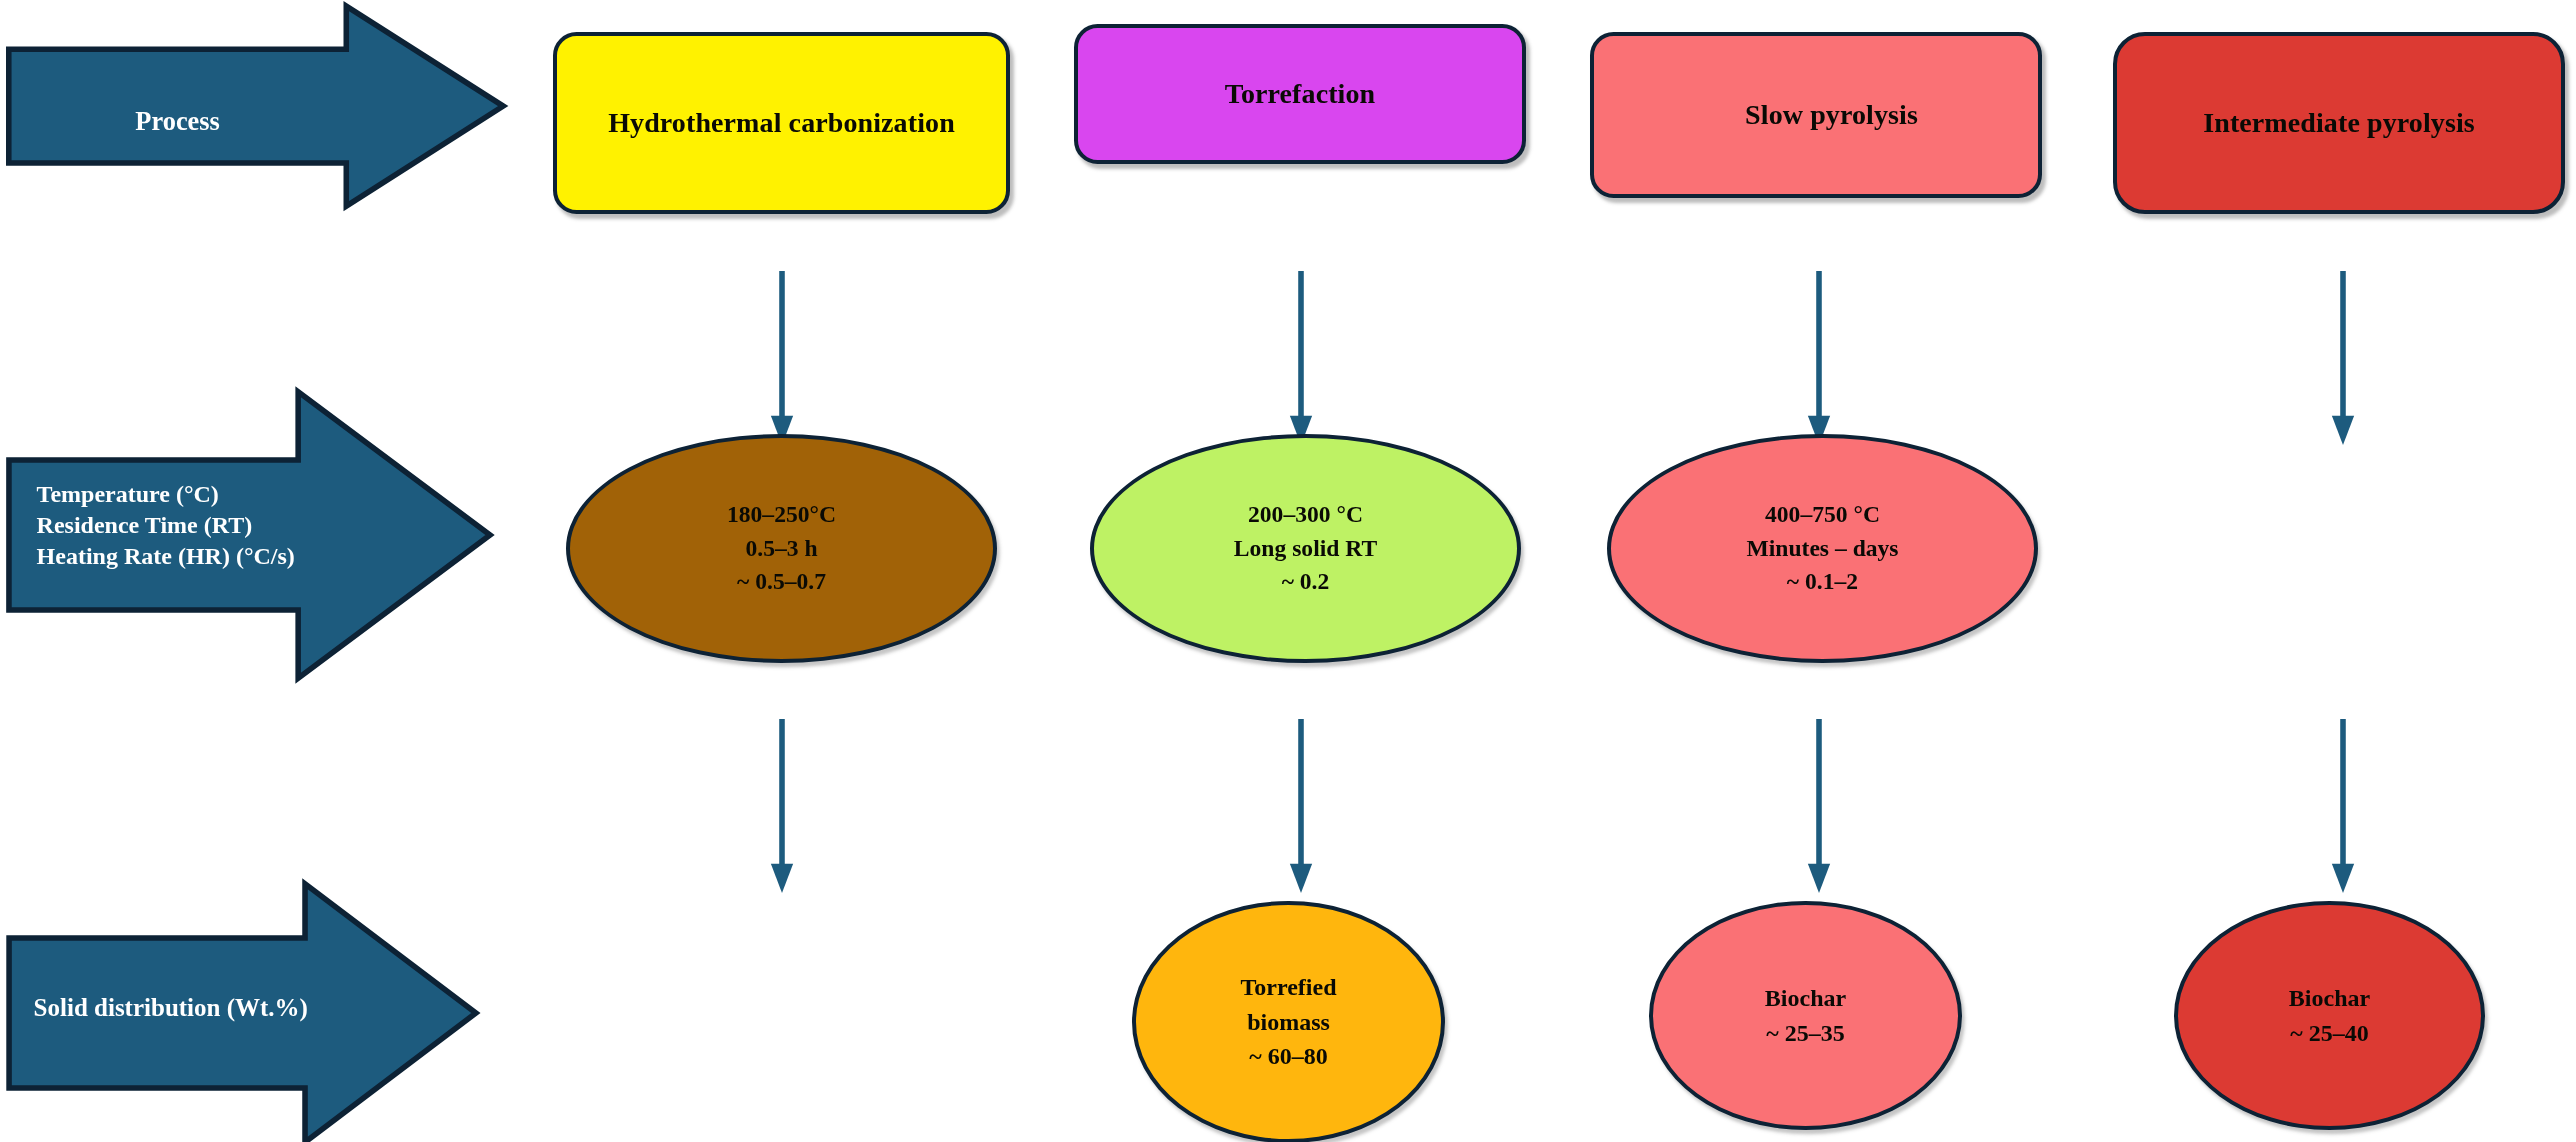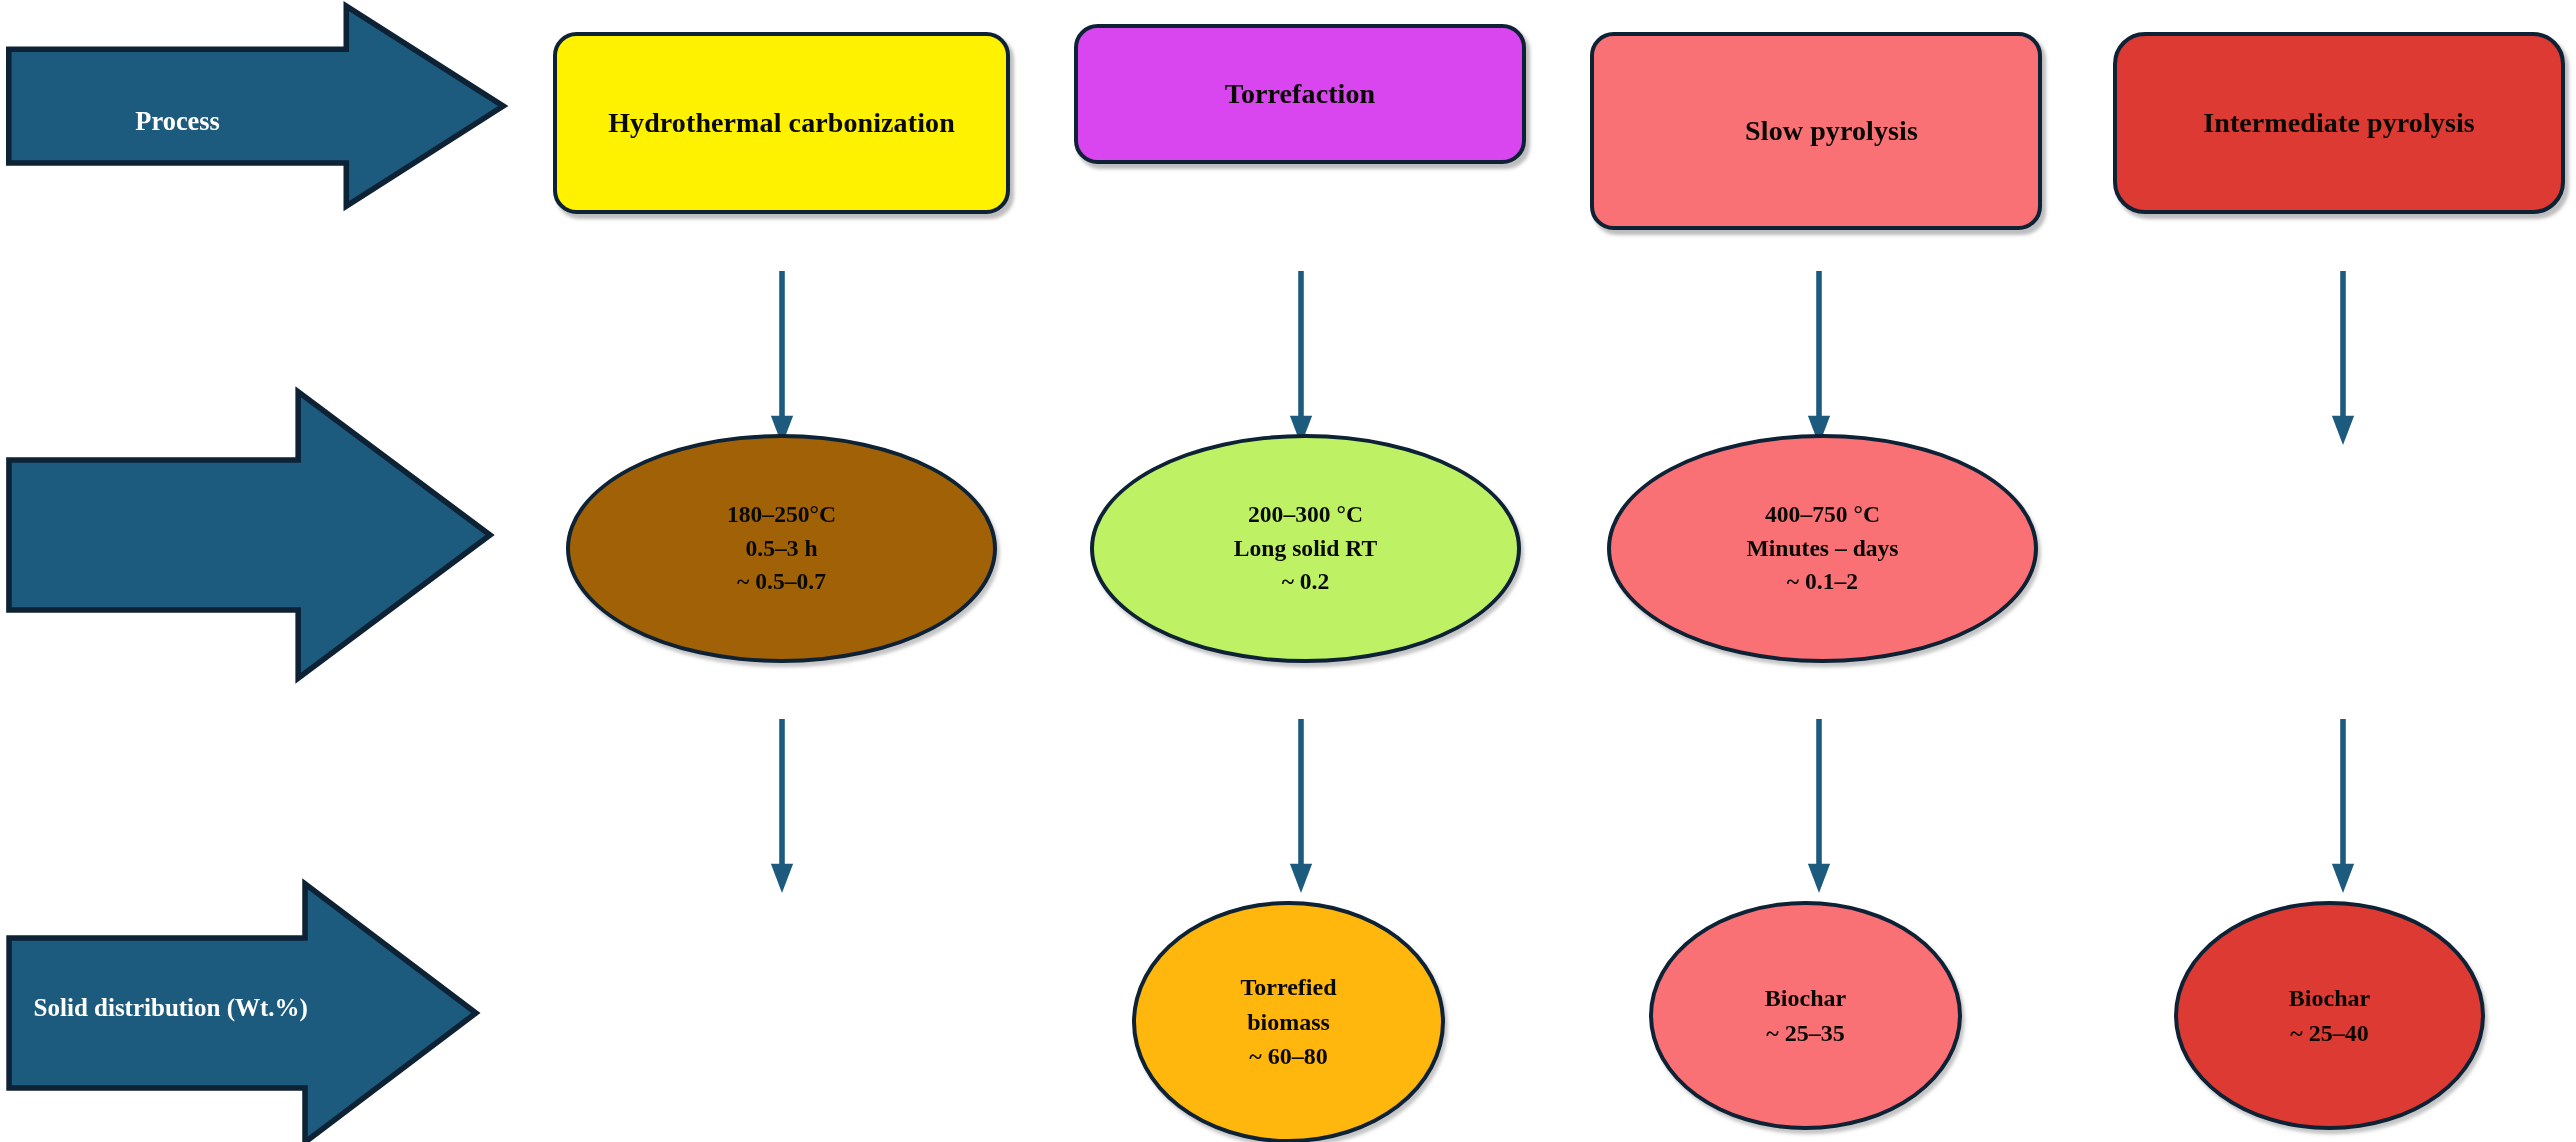--- a/index.html
+++ b/index.html
@@ -66,21 +66,21 @@
     <svg width="500" height="209" viewBox="0 0 720 300">
       <polygon points="4,66 490,66 490,4 716,148 490,292 490,230 4,230" fill="#1d5b7e" stroke="#0d2235" stroke-width="8" stroke-linejoin="miter"></polygon>
     </svg>
     <div class="atext" style="left:40px;top:101px;width:264px;text-align:center;font-size:26.4px;">Process</div>
   </div>
 
   <div class="pbox" style="left:553px;top:32px;width:457px;height:182px;background:#fff200;">Hydrothermal carbonization</div>
 
   <div class="pbox" style="left:1074px;top:24px;width:452px;height:140px;background:#d946ef;">Torrefaction</div>
 
-  <div class="pbox" style="left:1590px;top:32px;width:452px;height:198px;background:#fa7175;padding-left:31px;">Slow pyrolysis</div>
+  <div class="pbox" style="left:1590px;top:32px;width:452px;height:166px;background:#fa7175;padding-left:31px;">Slow pyrolysis</div>
 
   <div class="pbox" style="left:2113px;top:32px;width:452px;height:182px;background:#dc3a33;border-radius:32px;">Intermediate pyrolysis</div>
 
   <div class="conn" style="left:768px;top:271px;">
     <svg width="28" height="174" viewBox="0 0 40 250">
       <line x1="20" y1="0" x2="20" y2="222" stroke="#1d5b7e" stroke-width="8"></line>
       <polygon points="20,250 4,208 36,208" fill="#1d5b7e"></polygon>
     </svg>
   </div>
   <div class="conn" style="left:1287px;top:271px;">
@@ -99,20 +99,23 @@
     <svg width="28" height="174" viewBox="0 0 40 250">
       <line x1="20" y1="0" x2="20" y2="222" stroke="#1d5b7e" stroke-width="8"></line>
       <polygon points="20,250 4,208 36,208" fill="#1d5b7e"></polygon>
     </svg>
   </div>
 
   <div class="label-arrow" style="left:5.6px;top:389px;width:487px;height:292px;">
     <svg width="487" height="292" viewBox="0 0 700 420">
       <polygon points="4,102 420,102 420,4 696,210 420,416 420,318 4,318" fill="#1d5b7e" stroke="#0d2235" stroke-width="8" stroke-linejoin="miter"></polygon>
     </svg>
+    <div class="atext" style="left:31px;top:90px;width:271px;text-align:left;font-size:24px;">Temperature (°C)
+Residence Time (RT)
+Heating Rate (HR) (°C/s)</div>
   </div>
 
   <div class="ell" style="left:566px;top:434px;width:431px;height:229px;background:#a16207;">180–250°C
 0.5–3 h
 ~ 0.5–0.7</div>
 
   <div class="ell" style="left:1090px;top:434px;width:431px;height:229px;background:#bef264;">200–300 °C
 Long solid RT
 ~ 0.2</div>
 

